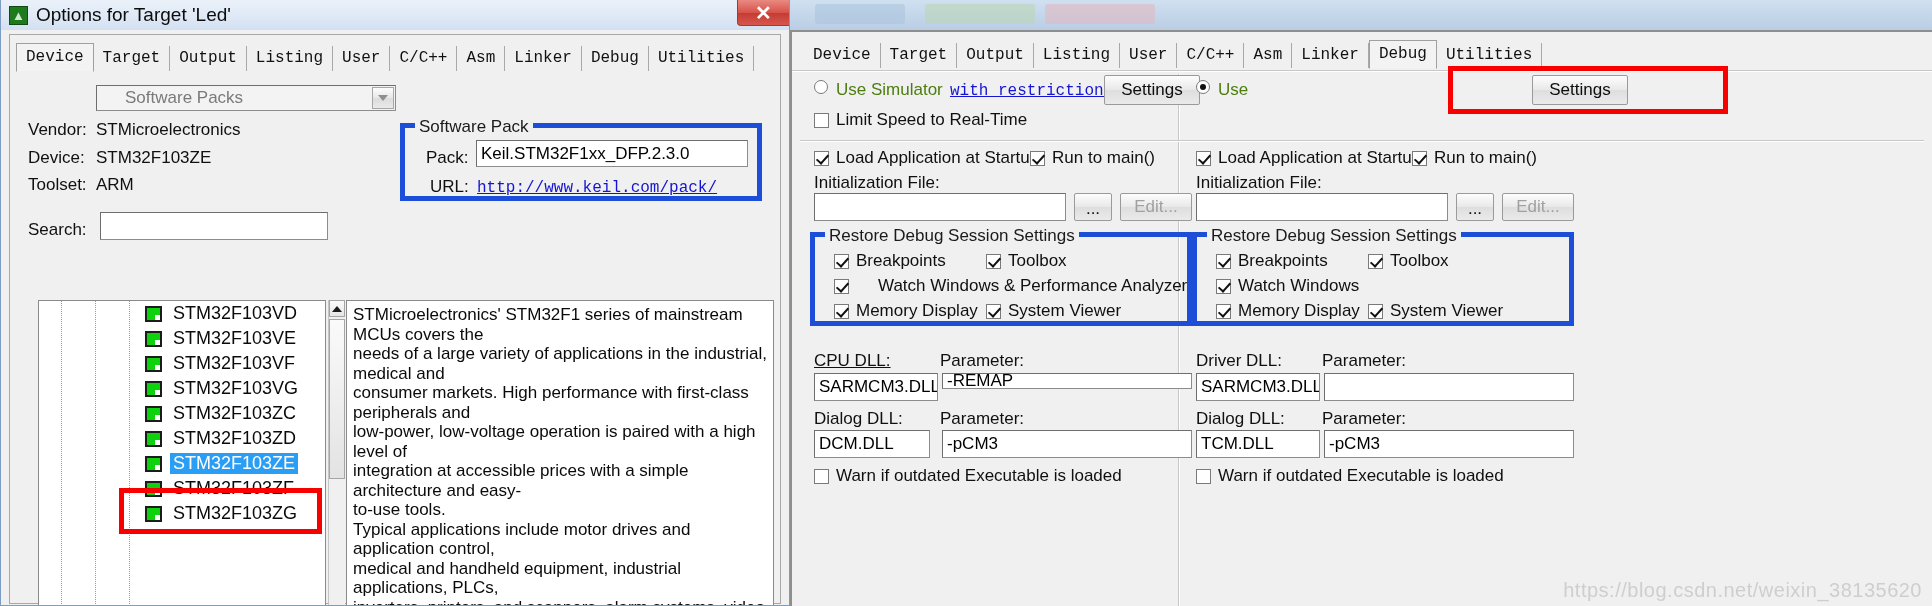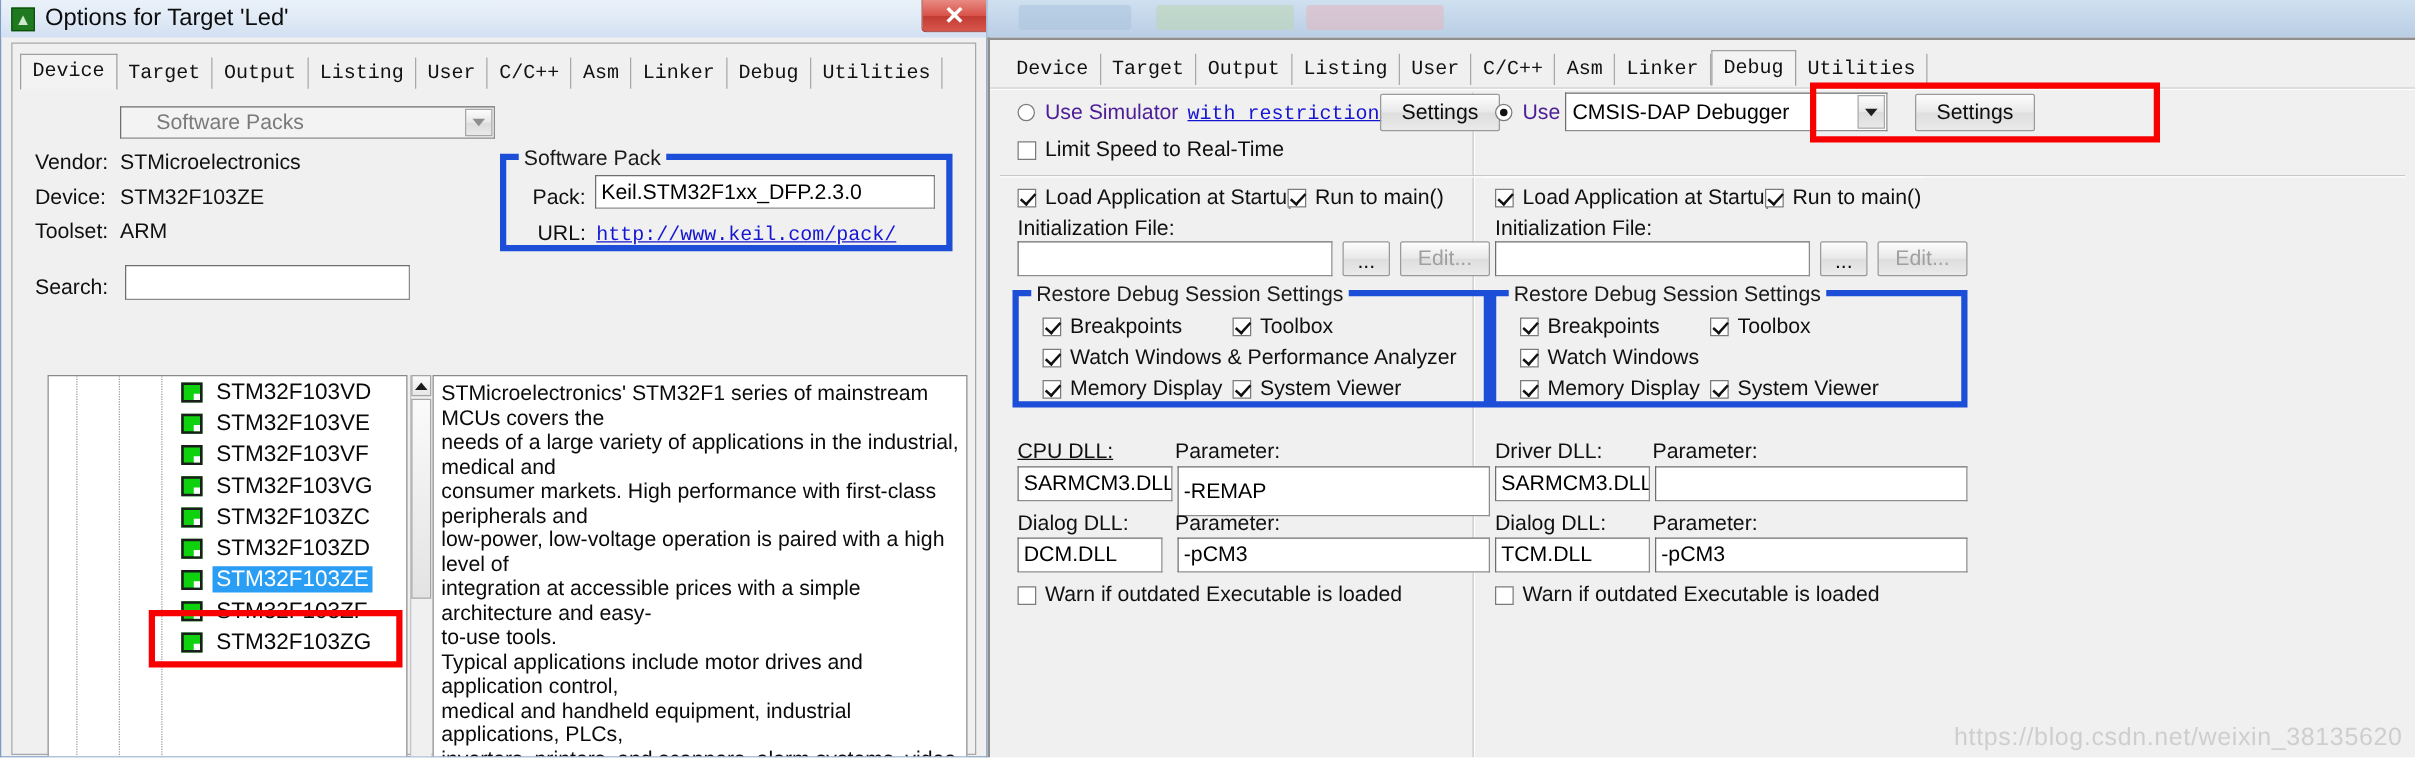--- a/index.html
+++ b/index.html
@@ -106,23 +106,23 @@
     content: "";
     position: absolute;
     left: 4px; top: 0px;
     width: 5px; height: 10px;
     border: solid #111;
     border-width: 0 2px 2px 0;
     transform: rotate(42deg);
   }
   .radio {
     position: absolute;
-    display: flex; align-items: center;
-    font-size: 17px;
-    color: #4c1d95;
+    display: flex; align-items: flex-start;
+    font-size: 17px;
+    color: #4d7c0f;
     white-space: nowrap;
   }
   .radio .rb {
     width: 14px; height: 14px;
     border: 1px solid #7a7a7a;
     background: #fff;
     border-radius: 50%;
     margin-right: 8px;
     position: relative;
     flex: none;
@@ -507,58 +507,52 @@
       <div class="grp-title">Restore Debug Session Settings</div>
     </div>
     <div class="chk on" style="left:42px; top:219px;">
       <span class="box"></span>
       <span>Breakpoints</span>
     </div>
     <div class="chk on" style="left:194px; top:219px;">
       <span class="box"></span>
       <span>Toolbox</span>
     </div>
-    <div class="chk on" style="left:42px; top:244px;">
+    <div class="chk on" style="left:42px; top:244px;gap:22px;">
       <span class="box"></span>
       <span>Watch Windows &amp; Performance Analyzer</span>
     </div>
     <div class="chk on" style="left:42px; top:269px;">
       <span class="box"></span>
       <span>Memory Display</span>
     </div>
     <div class="chk on" style="left:194px; top:269px;">
       <span class="box"></span>
       <span>System Viewer</span>
     </div>
 
     <div class="lbl" style="left:22px; top:319px;text-decoration:underline;">CPU DLL:</div>
     <div class="lbl" style="left:148px; top:319px;">Parameter:</div>
     <div class="txtfield" style="left:22px; top:341px; width:124px; height:28px;">SARMCM3.DLL</div>
-    <div class="txtfield" style="left:150px; top:341px; width:250px; height:40px;">-REMAP</div>
+    <div class="txtfield" style="left:150px; top:341px; width:250px; height:16px;">-REMAP</div>
 
     <div class="lbl" style="left:22px; top:377px;">Dialog DLL:</div>
     <div class="lbl" style="left:148px; top:377px;">Parameter:</div>
     <div class="txtfield" style="left:22px; top:398px; width:116px; height:28px;">DCM.DLL</div>
     <div class="txtfield" style="left:150px; top:398px; width:250px; height:28px;">-pCM3</div>
 
     <div class="chk" style="left:22px; top:434px;">
       <span class="box"></span>
       <span>Warn if outdated Executable is loaded</span>
     </div>
 
     <div class="radio on" style="left:404px; top:48px;">
       <span class="rb"></span>
       <span>Use</span>
     </div>
-    <div class="combo" style="left:460px; top:42px; width:258px; height:31px;">
-      <span>CMSIS-DAP Debugger</span>
-      <span class="arrowbox">
-          <i></i>
-        </span>
-    </div>
     <div class="btn" style="left:740px; top:43px; width:96px; height:30px;">Settings</div>
 
     <div class="hdiv" style="top:108px; left:394px; right:8px;"></div>
 
     <div class="chk on" style="left:404px; top:116px;">
       <span class="box"></span>
       <span>Load Application at Startup</span>
     </div>
     <div class="chk on" style="left:620px; top:116px;">
       <span class="box"></span>

